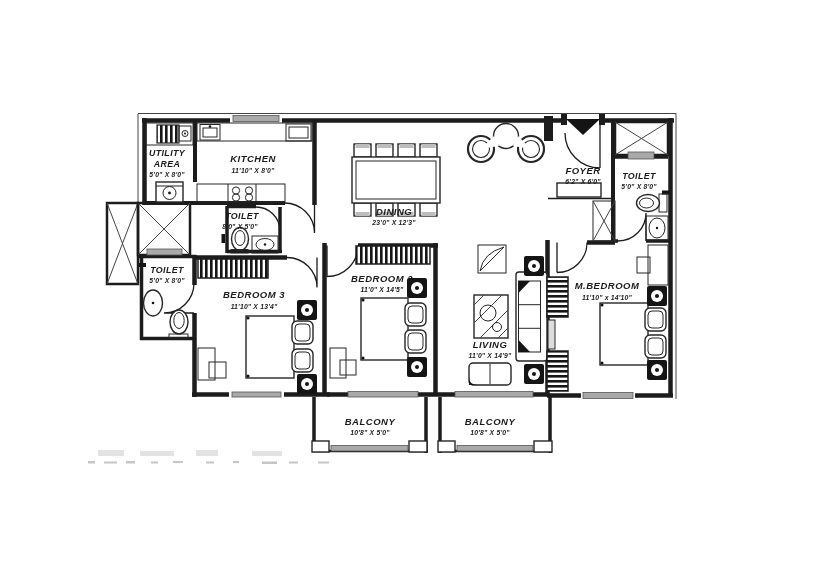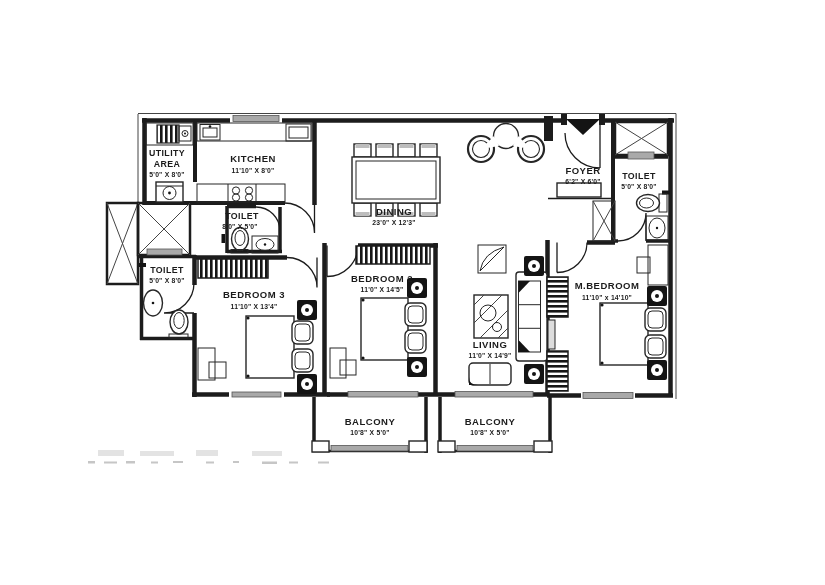--- a/index.html
+++ b/index.html
@@ -1,17 +1,17 @@
 <!DOCTYPE html>
 <html><head>
 <meta charset="utf-8">
 <style>
   html,body{margin:0;padding:0;background:#ffffff;}
   .canvas{position:relative;width:825px;height:585px;background:#ffffff;overflow:hidden;
-          font-family:"Liberation Sans", sans-serif;}
+          font-family:"Liberation Sans", sans-serif;font-style:italic;}
   svg{position:absolute;left:0;top:0;}
   text{fill:#1b1b1b;font-family:"Liberation Sans", sans-serif;font-weight:bold;}
   .room-name{font-size:9.5px;letter-spacing:.5px;text-anchor:middle;}
   .room-name-sm{font-size:8.8px;letter-spacing:.4px;text-anchor:middle;}
   .room-dims{font-size:6.8px;letter-spacing:.2px;text-anchor:middle;}
   .w{stroke:#1c1c1c;fill:none;}
   .w45{stroke-width:4.5;}
   .w4{stroke-width:4;}
   .w35{stroke-width:3.5;}
   .w25{stroke-width:2.5;}

